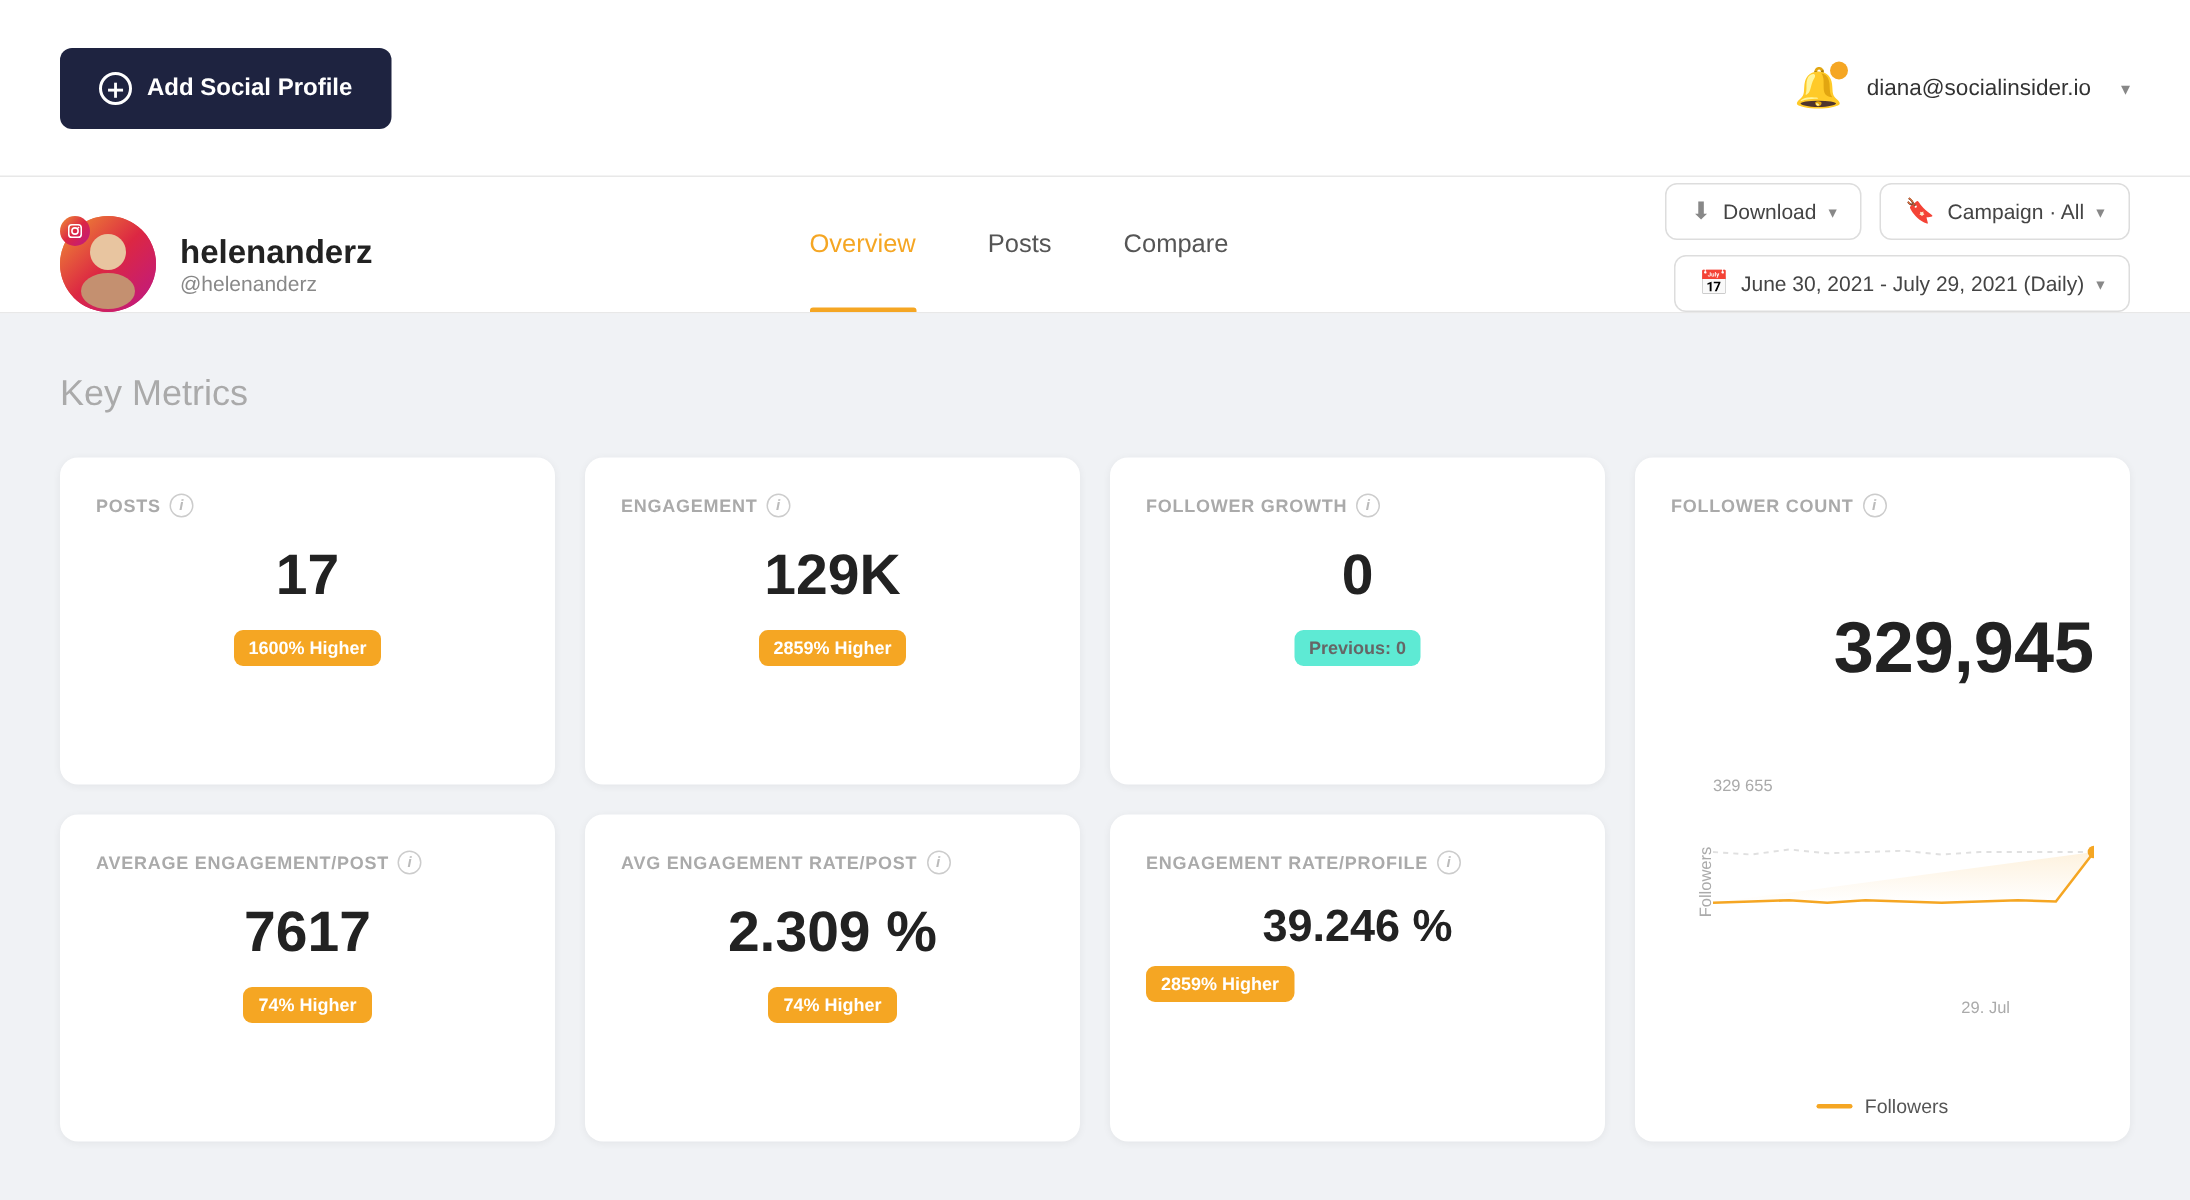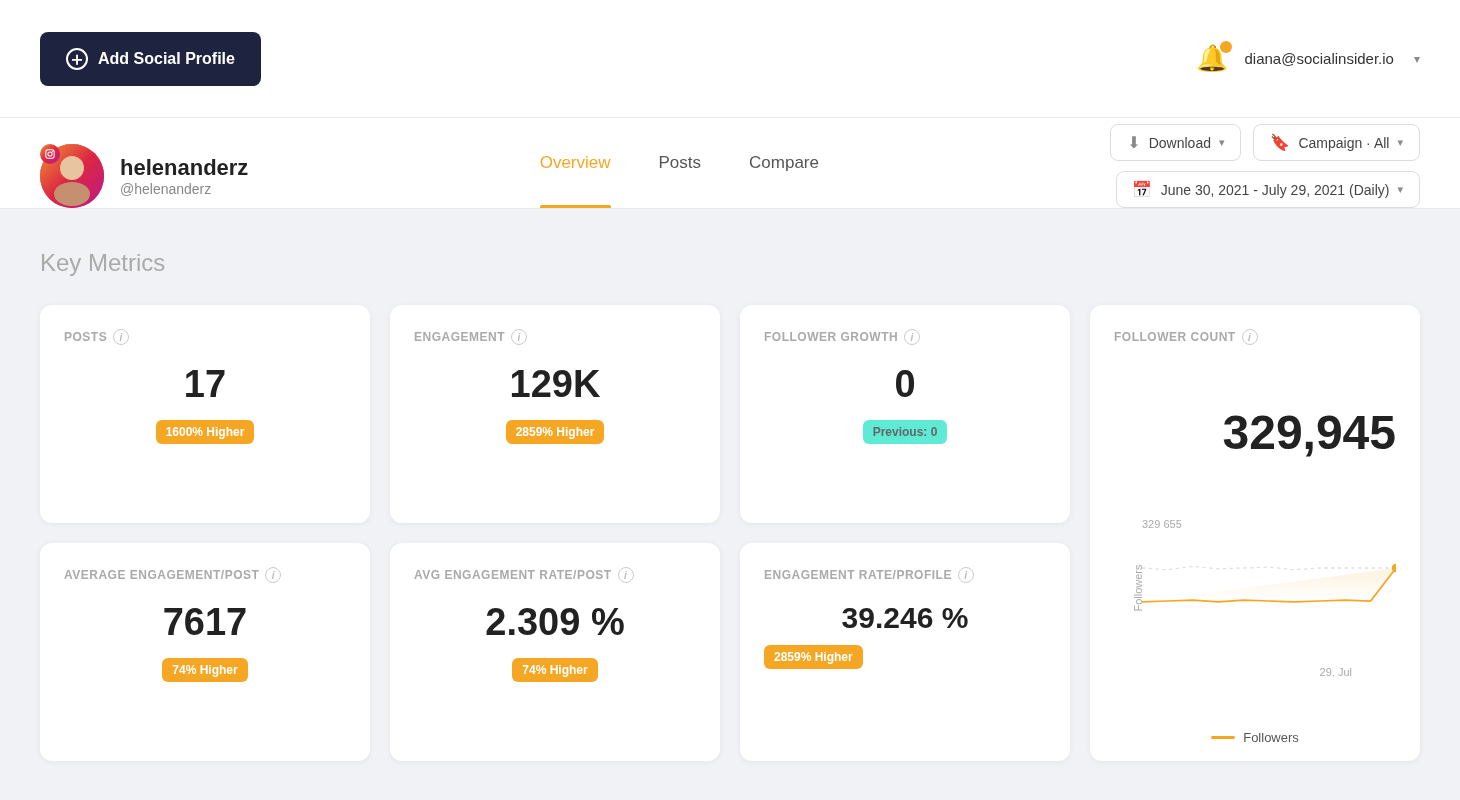--- a/index.html
+++ b/index.html
@@ -266,21 +266,21 @@
       height: 150px;
     }
     .chart-line-value {
       position: absolute;
       left: 0; top: 10px;
       font-size: 11px;
       color: #aaa;
     }
     .chart-x-label {
       position: absolute;
-      right: 44px;
+      right: 56px;
       bottom: -20px;
       font-size: 11px;
       color: #aaa;
     }
     .chart-legend {
       display: flex;
       align-items: center;
       gap: 8px;
       margin-top: 30px;
       justify-content: center;

